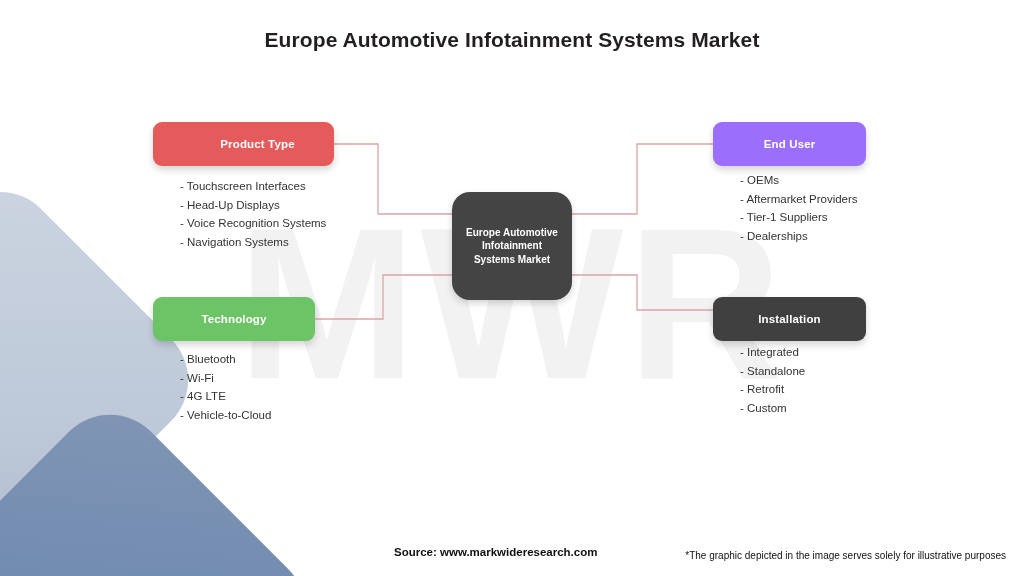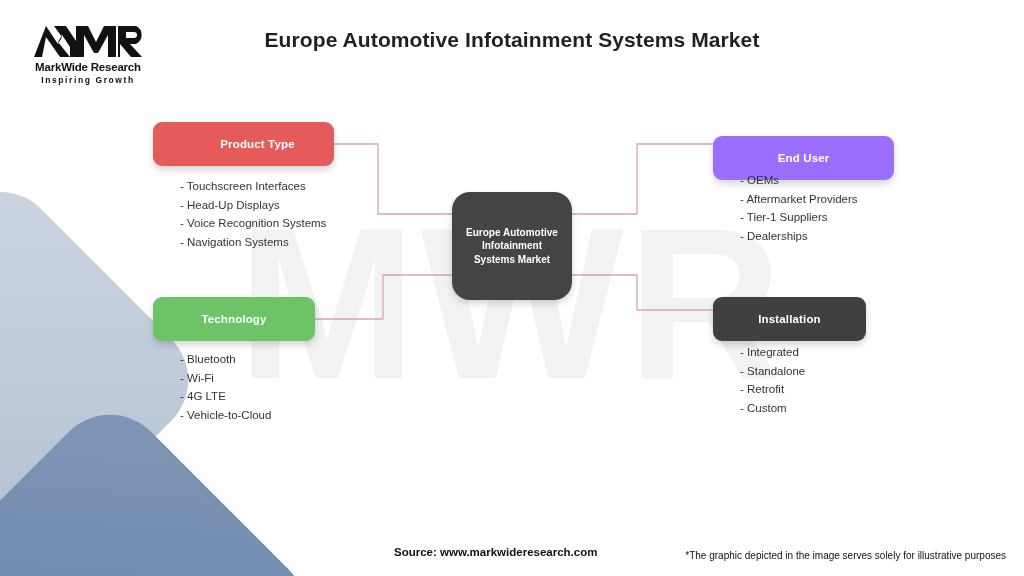--- a/index.html
+++ b/index.html
@@ -143,21 +143,21 @@
     box-shadow: 0 4px 7px rgba(0,0,0,0.16);
   }
   .pill-label {
     color: #ffffff;
     font-size: 11.5px;
     font-weight: 700;
     letter-spacing: 0.15px;
   }
 
   .pill-product  { left: 153px; top: 122px; width: 153px; padding-left: 28px; }
-  .pill-enduser  { left: 713px; top: 136px; width: 181px; }
+  .pill-enduser  { left: 713px; top: 122px; width: 153px; }
   .pill-tech     { left: 153px; top: 297px; width: 162px; }
   .pill-install  { left: 713px; top: 297px; width: 153px; }
 
   
   .items {
     position: absolute;
     font-size: 11.5px;
     color: #333333;
     line-height: 18.5px;
   }
@@ -189,29 +189,20 @@
 <body>
 
 <div id="page">
 
   <div class="deco-layer">
     <div class="deco-square deco-light"></div>
     <div class="deco-square deco-dark"></div>
   </div>
   <div class="watermark">MWR</div>
 
-  <div class="logo">
-    <svg class="logo-mark" width="112" height="38" viewBox="0 0 112 38">
-      <path d="M2 35 L14 4 L26 22 L30 15 L22 4 L34 4 L46 22 L46 35 L38 35 L38 25 L30 13 L26 20 L38 35 L28 35 L14 15 L10 35 Z" fill="#111111"></path>
-      <path d="M44 4 L56 4 L64 20 L72 4 L84 4 L84 35 L76 35 L76 13 L66 31 L62 31 L52 13 L52 35 L44 35 Z" fill="#111111"></path>
-      <path d="M86 4 L104 4 A10 10 0 0 1 104 22 L98 22 L110 35 L99 35 L88 22 L88 35 L86 35 Z M94 10 L94 16 L102 16 A3 3 0 0 0 102 10 Z" fill="#111111"></path>
-    </svg>
-    <div class="logo-name">MarkWide Research</div>
-    <div class="logo-tag">Inspiring Growth</div>
-  </div>
 
   <div class="title">Europe Automotive Infotainment Systems Market</div>
 
   <svg class="connectors" width="1024" height="576">
     <g fill="none" stroke="#d9a7a7" stroke-width="1.3">
 
       <path d="M306 144 L378 144 L378 214 L452 214"></path>
 
       <path d="M713 144 L637 144 L637 214 L572 214"></path>
 

